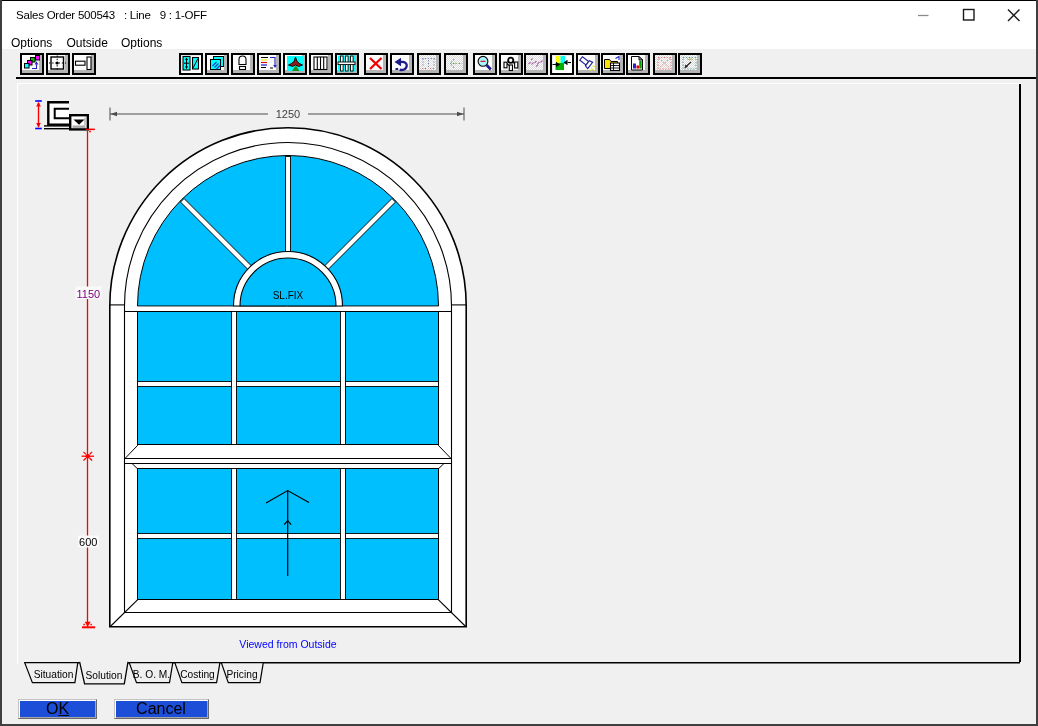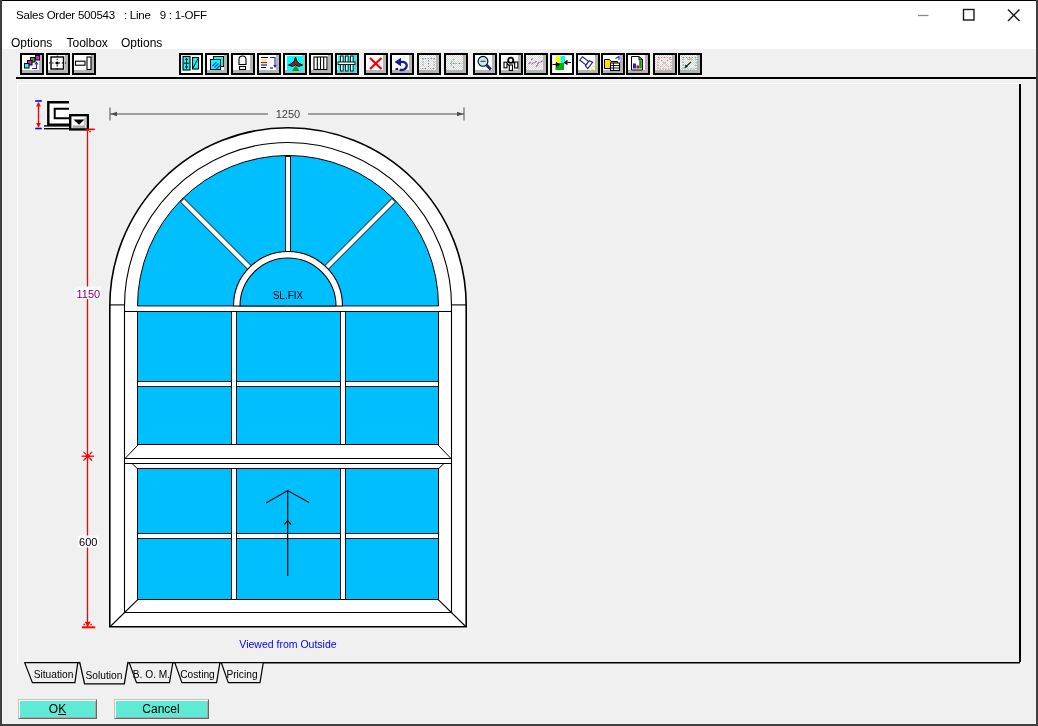--- a/index.html
+++ b/index.html
@@ -17,38 +17,38 @@
   .tb.pressed{background:#ffffff;box-shadow:inset 1px 1px 0 #e8e8e8;}
   .tb.dis{background-image:conic-gradient(#ffffff 25%, #d9d9d9 0 50%, #ffffff 0 75%, #d9d9d9 0);
           background-size:2px 2px;box-shadow:inset -3px -3px 0 #b4b4b4;}
   .tb svg{position:absolute;left:0;top:0;}
   
   #b-top{left:0;top:0;width:1038px;height:1px;background:#000000;}
   #b-left{left:0;top:0;width:2px;height:726px;background:#3f3f3f;}
   #b-right{left:1036px;top:0;width:2px;height:726px;background:#3f3f3f;}
   #b-bottom{left:0;top:724px;width:1038px;height:2px;background:#3f3f3f;}
   
-  .btn{position:absolute;height:20px;background:#5eead4;box-sizing:border-box;
+  .btn{position:absolute;height:20px;background:#1d4ed8;box-sizing:border-box;
        border:1px solid;border-color:#c3c3c3 #686868 #686868 #c3c3c3;
        box-shadow:inset 1px 1px 0 #ffffff, inset -1px -1px 0 #a6a6a6;
-       font-size:12px;color:#000;text-align:center;line-height:18px;}
+       font-size:16px;color:#000;text-align:center;line-height:18px;}
 </style>
 </head>
 <body>
   <div class="abs" id="titlebar"></div>
   <div class="abs" id="title">Sales Order 500543&nbsp;&nbsp; : Line&nbsp;&nbsp; 9 : 1-OFF</div>
   <svg class="abs" style="left:0;top:0" width="1038" height="30" viewBox="0 0 1038 30">
     <line x1="918" y1="15.5" x2="928.5" y2="15.5" stroke="#8a8a8a" stroke-width="1.3"></line>
     <rect x="963.5" y="9.5" width="10.5" height="10.5" fill="none" stroke="#1a1a1a" stroke-width="1.4"></rect>
     <line x1="1008" y1="9.5" x2="1019.5" y2="21" stroke="#1a1a1a" stroke-width="1.4"></line>
     <line x1="1019.5" y1="9.5" x2="1008" y2="21" stroke="#1a1a1a" stroke-width="1.4"></line>
   </svg>
   <div class="abs" id="menubar">
     <span class="abs" style="left:9px;top:6px;">Options</span>
-    <span class="abs" style="left:64.5px;top:6px;">Toolbox</span>
+    <span class="abs" style="left:64.5px;top:6px;">Outside</span>
     <span class="abs" style="left:119px;top:6px;">Options</span>
   </div>
   <div class="abs" id="toolbar"></div>
   <div class="abs" id="toolbar-buttons">
 
     <div class="tb" style="left:20px">
       <svg width="20" height="18" viewBox="0 0 20 18">
       <rect x="8.5" y="2.5" width="4.5" height="4.5" fill="#00c000" stroke="#000"></rect>
       <rect x="5.5" y="5.5" width="4.5" height="4.5" fill="#ff00ff" stroke="#000"></rect>
       <rect x="2.5" y="8.5" width="4.5" height="4.5" fill="#00ffff" stroke="#000"></rect>

